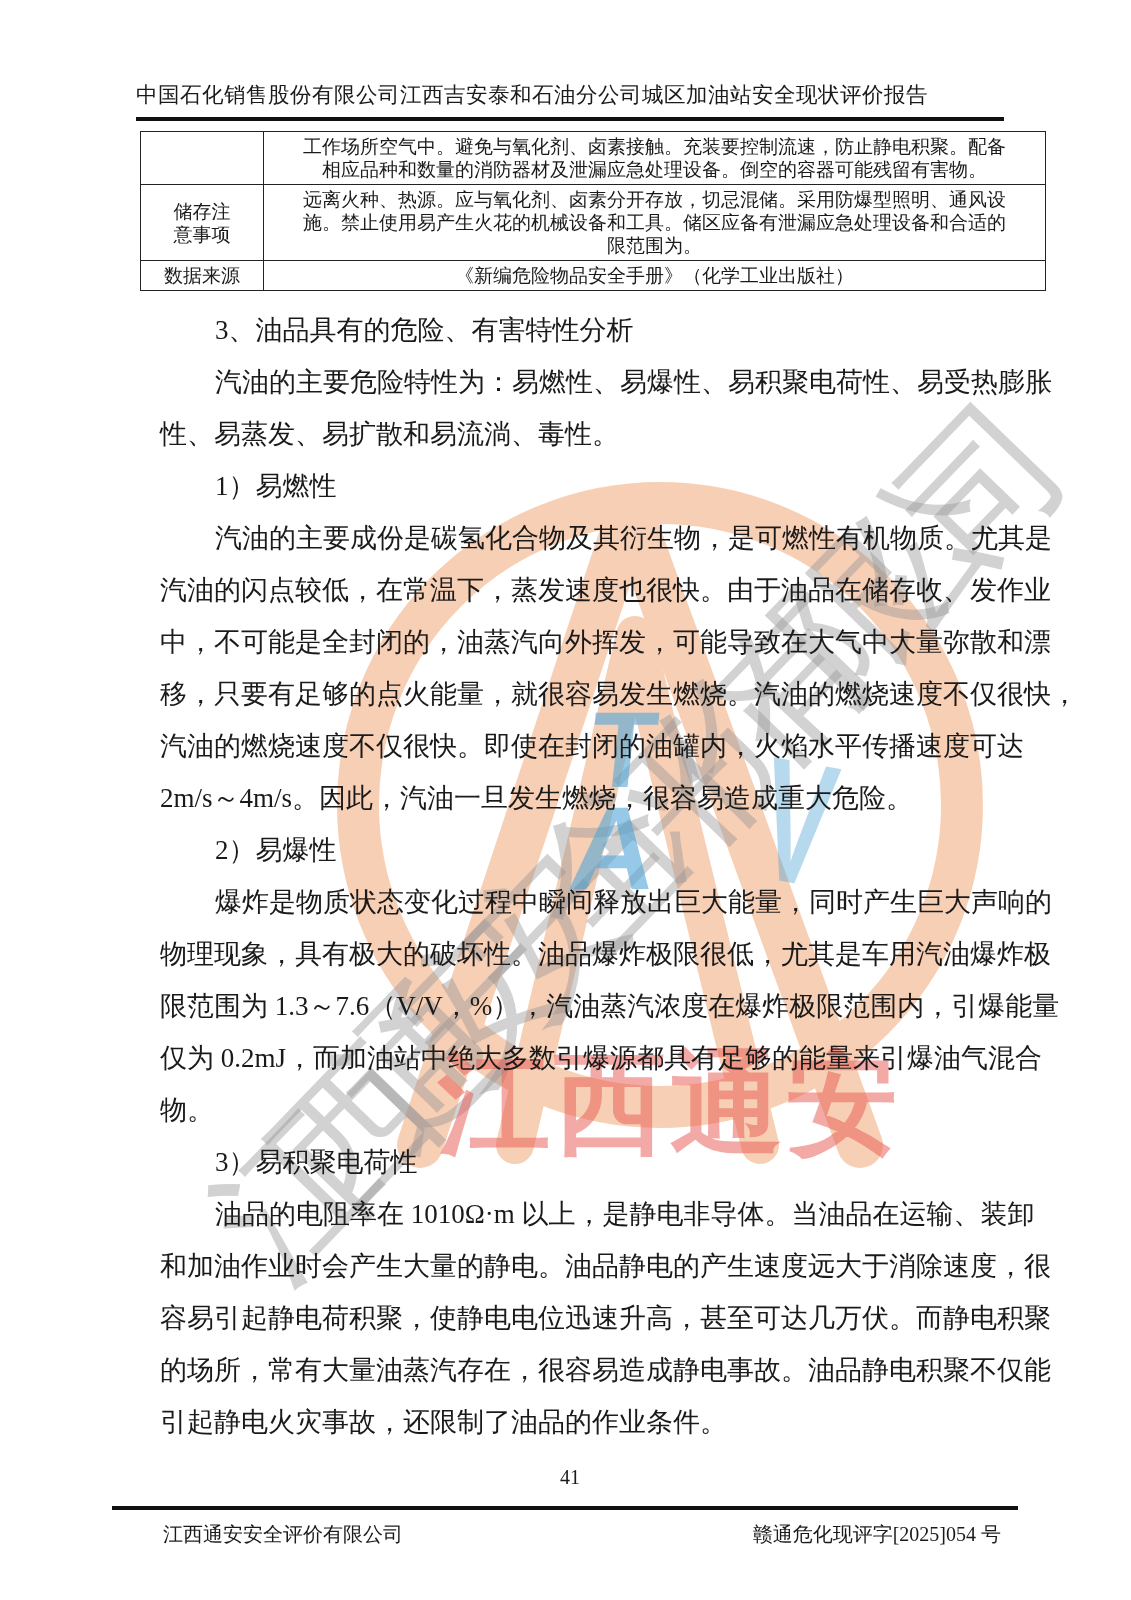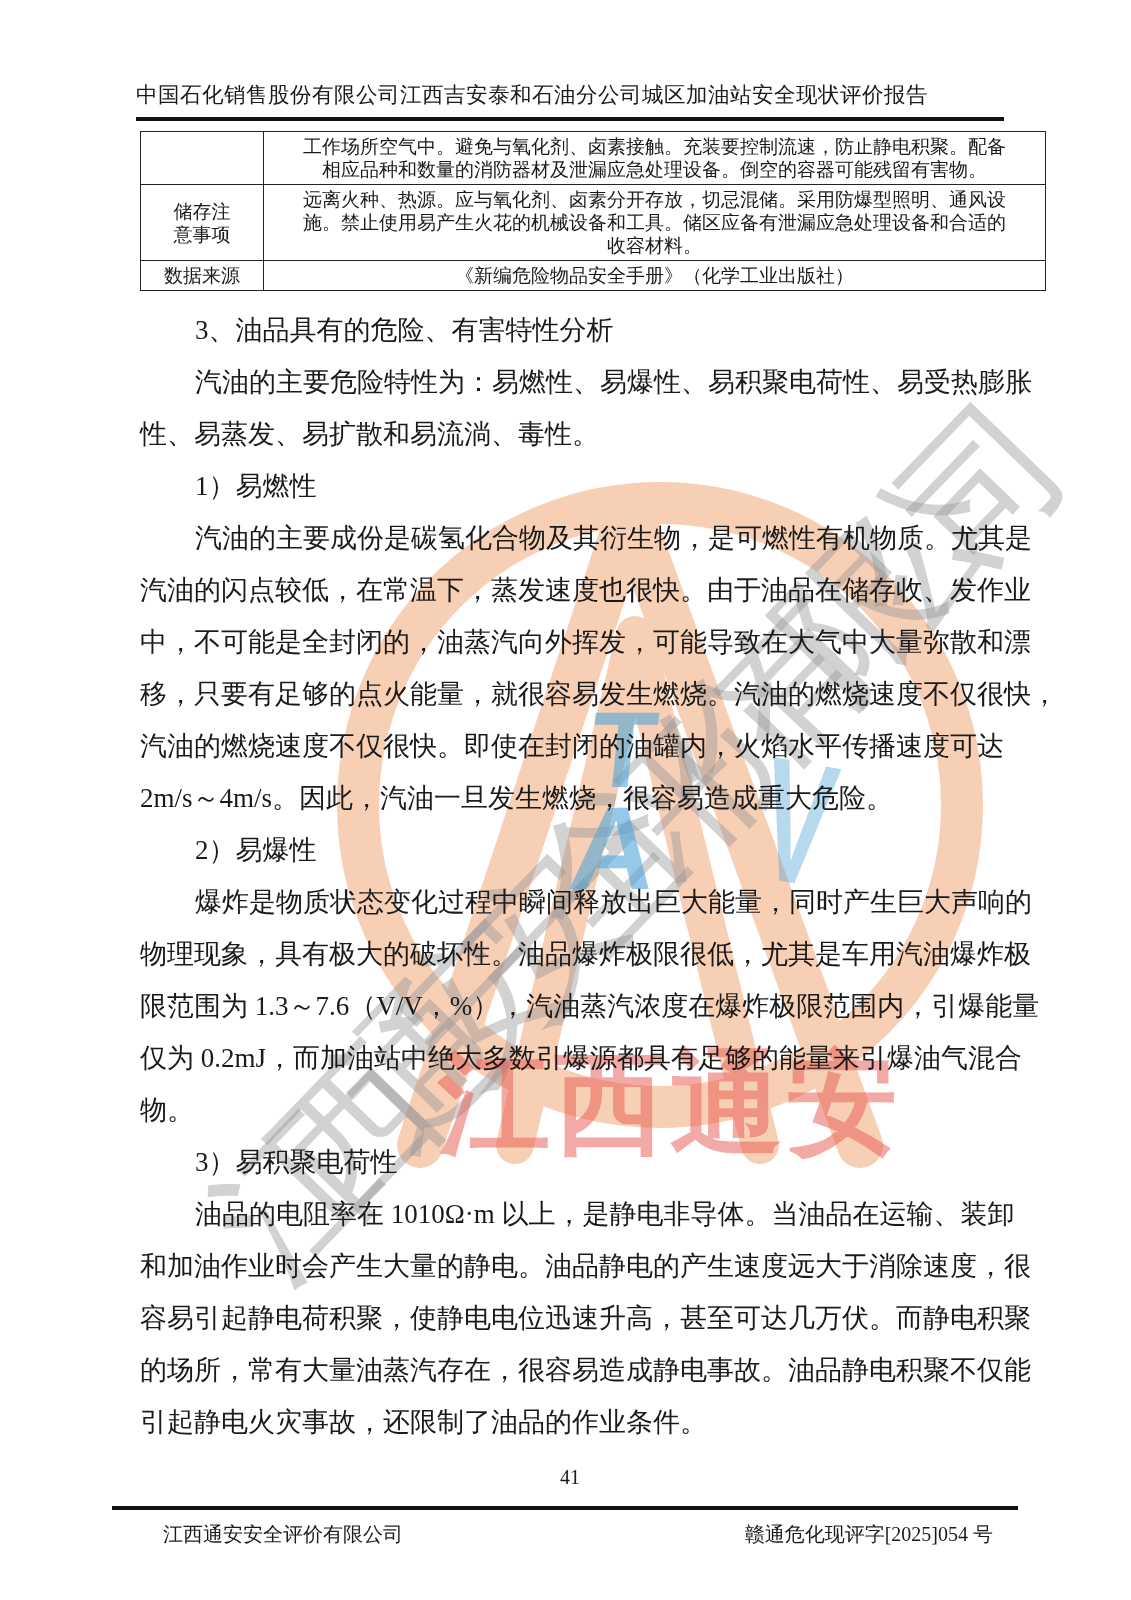--- a/index.html
+++ b/index.html
@@ -48,29 +48,29 @@
     position:absolute;left:140px;top:131px;width:906px;
     border-collapse:collapse;table-layout:fixed;
     font-size:19px;line-height:23px;padding-left:20px;
   }
   .doc-table td{
     border:1.6px solid #222;padding:3px 6px;vertical-align:middle;
     text-align:center;
   }
   .doc-table td.lbl{width:110px;}
   .body-lines{position:absolute;left:140px;top:304px;width:866px;font-size:27px;}
-  .bline{height:52px;line-height:52px;white-space:nowrap;}
+  .bline{height:52px;line-height:52px;white-space:nowrap;margin-left:20px;}
   .bline.ind{padding-left:55px;}
   .pageno{
     position:absolute;left:136px;top:1466px;width:868px;text-align:center;
     font-size:20px;
   }
   .ftr-rule{position:absolute;left:112px;top:1506px;width:906px;height:3.5px;background:#111;}
   .ftr-left{position:absolute;left:163px;top:1521px;font-size:20px;}
-  .ftr-right{position:absolute;right:138px;top:1521px;font-size:20px;margin-left:30px;}
+  .ftr-right{position:absolute;right:130px;top:1521px;font-size:20px;margin-left:30px;}
 </style>
 </head>
 <body>
 
 <div class="page">
 
   <svg class="wm wm-logo" viewBox="0 0 720 720" xmlns="http://www.w3.org/2000/svg">
     <g stroke="#f09c66" opacity="0.48" fill="none" stroke-linecap="round" stroke-linejoin="round">
       <circle cx="360" cy="355" r="302" stroke-width="42"></circle>
       <path d="M 120 695 L 330 62 L 560 695" stroke-width="46"></path>
@@ -105,21 +105,21 @@
         </td>
       </tr>
       <tr>
         <td class="lbl">
           <div>储存注</div>
           <div>意事项</div>
         </td>
         <td>
           <div>远离火种、热源。应与氧化剂、卤素分开存放，切忌混储。采用防爆型照明、通风设</div>
           <div>施。禁止使用易产生火花的机械设备和工具。储区应备有泄漏应急处理设备和合适的</div>
-          <div>收容材料。</div>
+          <div>限范围为。</div>
         </td>
       </tr>
       <tr>
         <td class="lbl">
           <div>数据来源</div>
         </td>
         <td>
           <div>《新编危险物品安全手册》（化学工业出版社）</div>
         </td>
       </tr>

